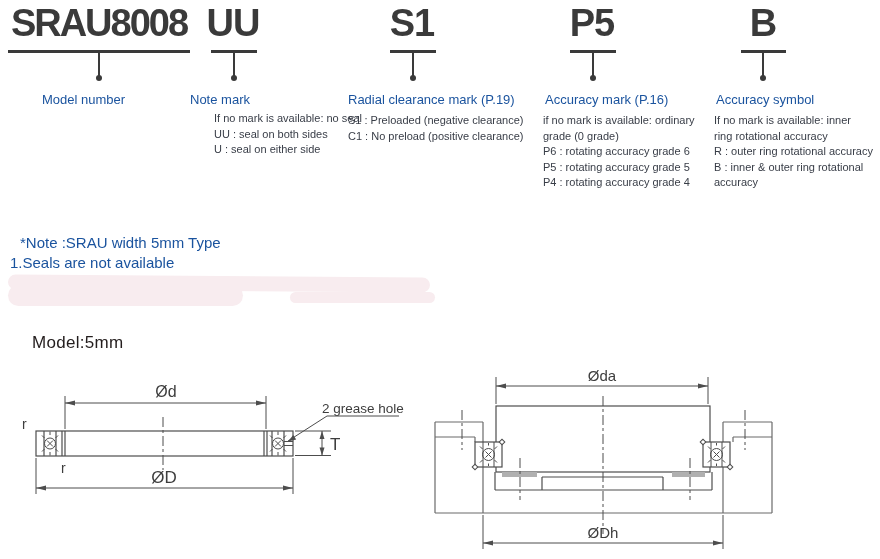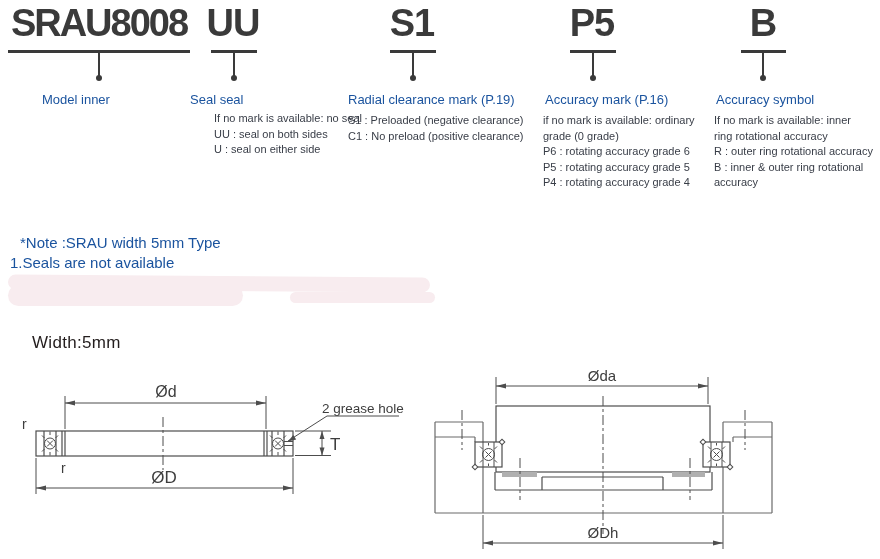--- a/index.html
+++ b/index.html
@@ -71,22 +71,22 @@
   <div class="leader l3"></div>
   <div class="leader l4"></div>
   <div class="leader l5"></div>
 
   <div class="dot d1"></div>
   <div class="dot d2"></div>
   <div class="dot d3"></div>
   <div class="dot d4"></div>
   <div class="dot d5"></div>
 
-  <div class="hdr h1">Model inner</div>
-  <div class="hdr h2">Seal seal</div>
+  <div class="hdr h1">Model number</div>
+  <div class="hdr h2">Note mark</div>
   <div class="hdr h3">Radial clearance mark (P.19)</div>
   <div class="hdr h4">Accuracy mark (P.16)</div>
   <div class="hdr h5">Accuracy symbol</div>
 
   <div class="desc de2">If no mark is available: no seal
 UU : seal on both sides
 U : seal on either side</div>
   <div class="desc de3">S1 : Preloaded (negative clearance)
 C1 : No preload (positive clearance)</div>
   <div class="desc de4">if no mark is available: ordinary
@@ -99,21 +99,21 @@
 R : outer ring rotational accuracy
 B : inner &amp; outer ring rotational
 accuracy</div>
 
   <div class="note1">*Note :SRAU width 5mm Type</div>
   <div class="note2">1.Seals are not available</div>
   <div class="smudge sm1"></div>
   <div class="smudge sm2"></div>
   <div class="smudge sm3"></div>
 
-  <div class="wlabel">Width:5mm</div>
+  <div class="wlabel">Model:5mm</div>
 
   <svg class="abs" style="left:0;top:360px;" width="440" height="199" viewBox="0 0 440 199">
     <g stroke="#4d4d4d" stroke-width="1.2" fill="none">
 
       <rect x="36" y="71" width="257" height="25"></rect>
 
       <line x1="62" y1="71" x2="62" y2="96"></line>
         <line x1="65" y1="71" x2="65" y2="96"></line>
       <line x1="264" y1="71" x2="264" y2="96"></line>
         <line x1="267" y1="71" x2="267" y2="96"></line>

